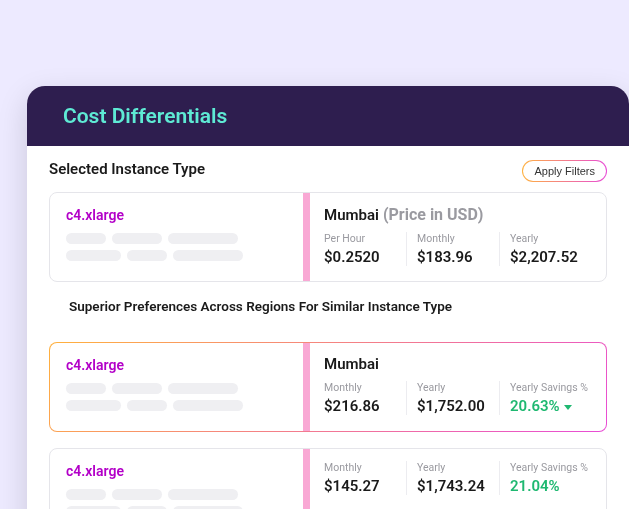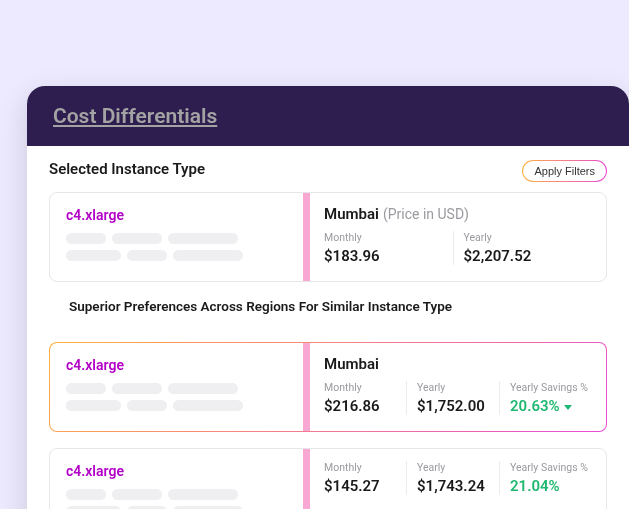--- a/index.html
+++ b/index.html
@@ -16,23 +16,22 @@
     left: 27px;
     top: 86px;
     width: 602px;
     background: #fff;
     border-radius: 18px 18px 0 0;
     box-shadow: 0 10px 30px rgba(0,0,0,0.15);
     overflow: hidden;
   }
   .header {
     background: #2e1e4f;
-    color: #a3a3a3;
-    padding: 18px 26px;
-    text-decoration: underline;
+    color: #5eead4;
+    padding: 18px 36px;
   }
   .header h1 { font-size: 21px; font-weight: 600; }
   .content {
     padding: 14px 22px 0 22px;
   }
   .row1 {
     display: flex;
     align-items: flex-start;
     justify-content: space-between;
     margin-bottom: 10px;
@@ -91,21 +90,21 @@
     background: #efeff2;
   }
   .right-col {
     flex: 1;
     padding: 12px 14px;
   }
   .region {
     font-size: 15px; font-weight: 600; color: #1a1a1a;
     margin-bottom: 8px;
   }
-  .price-note { font-size: 14px; color: #9a9aa0; font-weight: 400; margin-left: 4px; margin-top: 14px;}
+  .price-note { font-size: 16px; color: #9a9aa0; font-weight: 700; margin-left: 4px; margin-top: 14px;}
   .metrics { display: flex; }
   .metric {
     flex: 1;
     border-left: 1px solid #ececf0;
     padding-left: 10px;
   }
   .metric:first-child { border-left: none; padding-left: 0; }
   .m-label { font-size: 10.5px; color: #9a9aa0; margin-bottom: 3px; }
   .m-value { font-size: 15px; font-weight: 600; color: #1a1a1a; }
   .m-value.green { color: #1fb871; }
@@ -152,20 +151,24 @@
             <div class="sk" style="width:40px"></div>
             <div class="sk" style="width:70px"></div>
         </div>
       </div>
       <div class="right-col">
         <div class="region">
           <span>Mumbai</span><span class="price-note">(Price in USD)</span>
         </div>
         <div class="metrics">
           <div class="metric">
+            <div class="m-label">Per Hour</div>
+            <div class="m-value">$0.2520</div>
+          </div>
+          <div class="metric">
             <div class="m-label">Monthly</div>
             <div class="m-value">$183.96</div>
           </div>
           <div class="metric">
             <div class="m-label">Yearly</div>
             <div class="m-value">$2,207.52</div>
           </div>
         </div>
       </div>
     </div>

